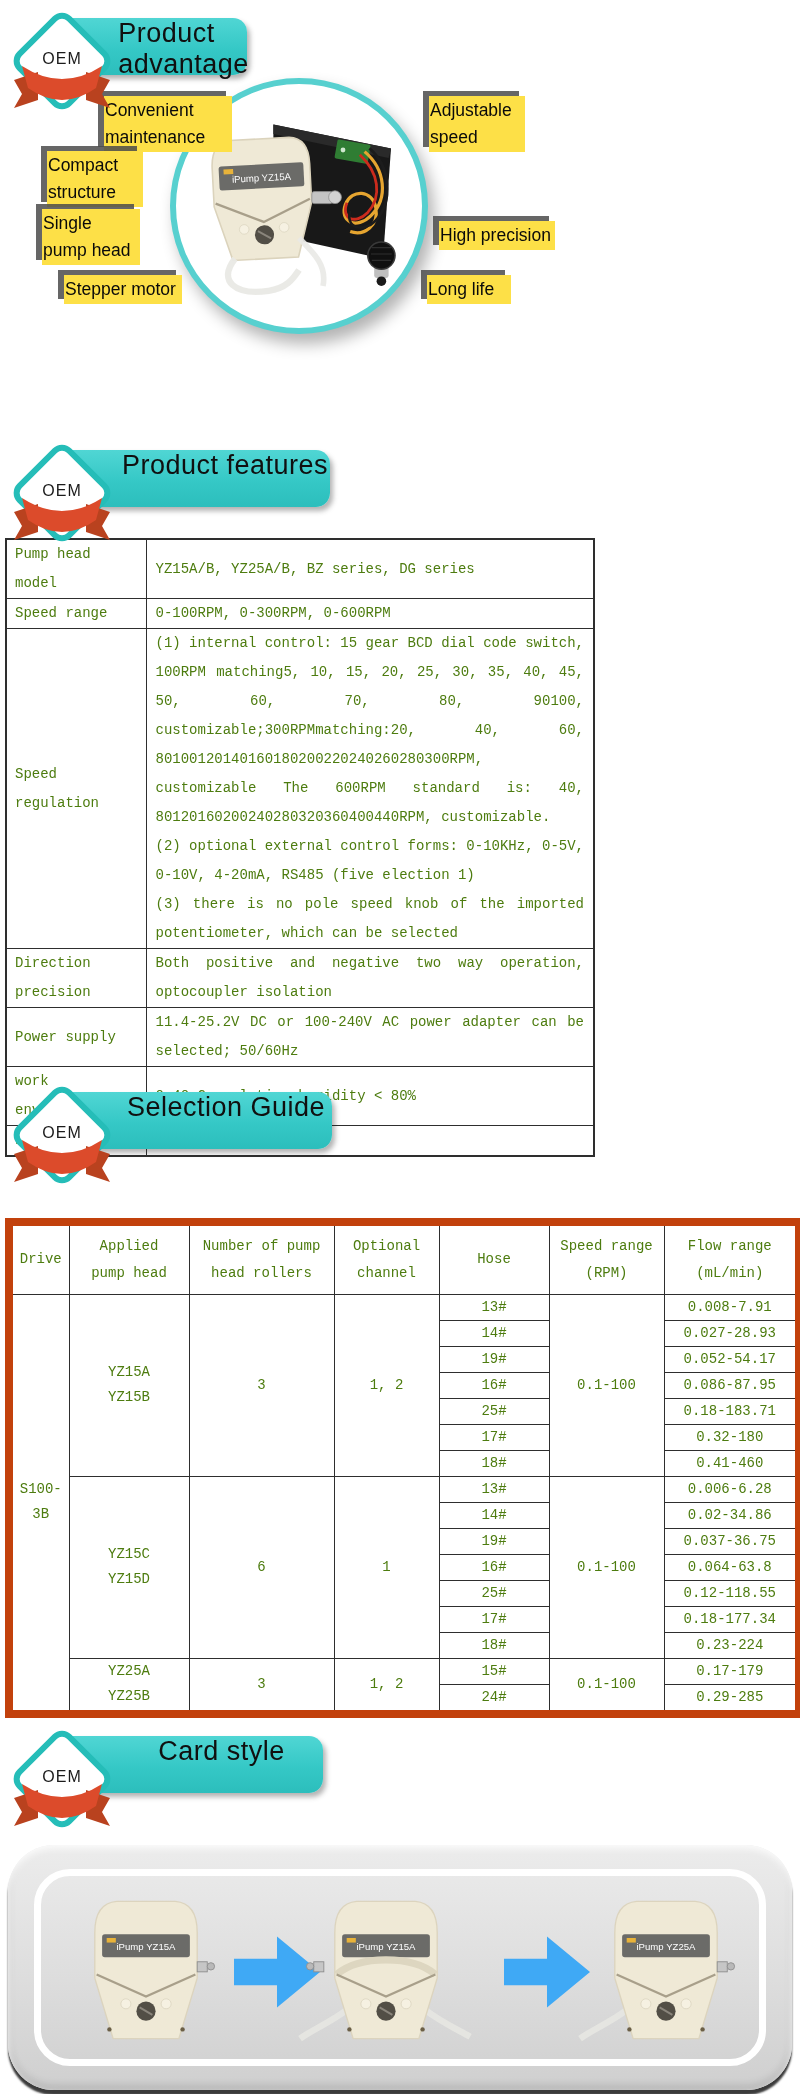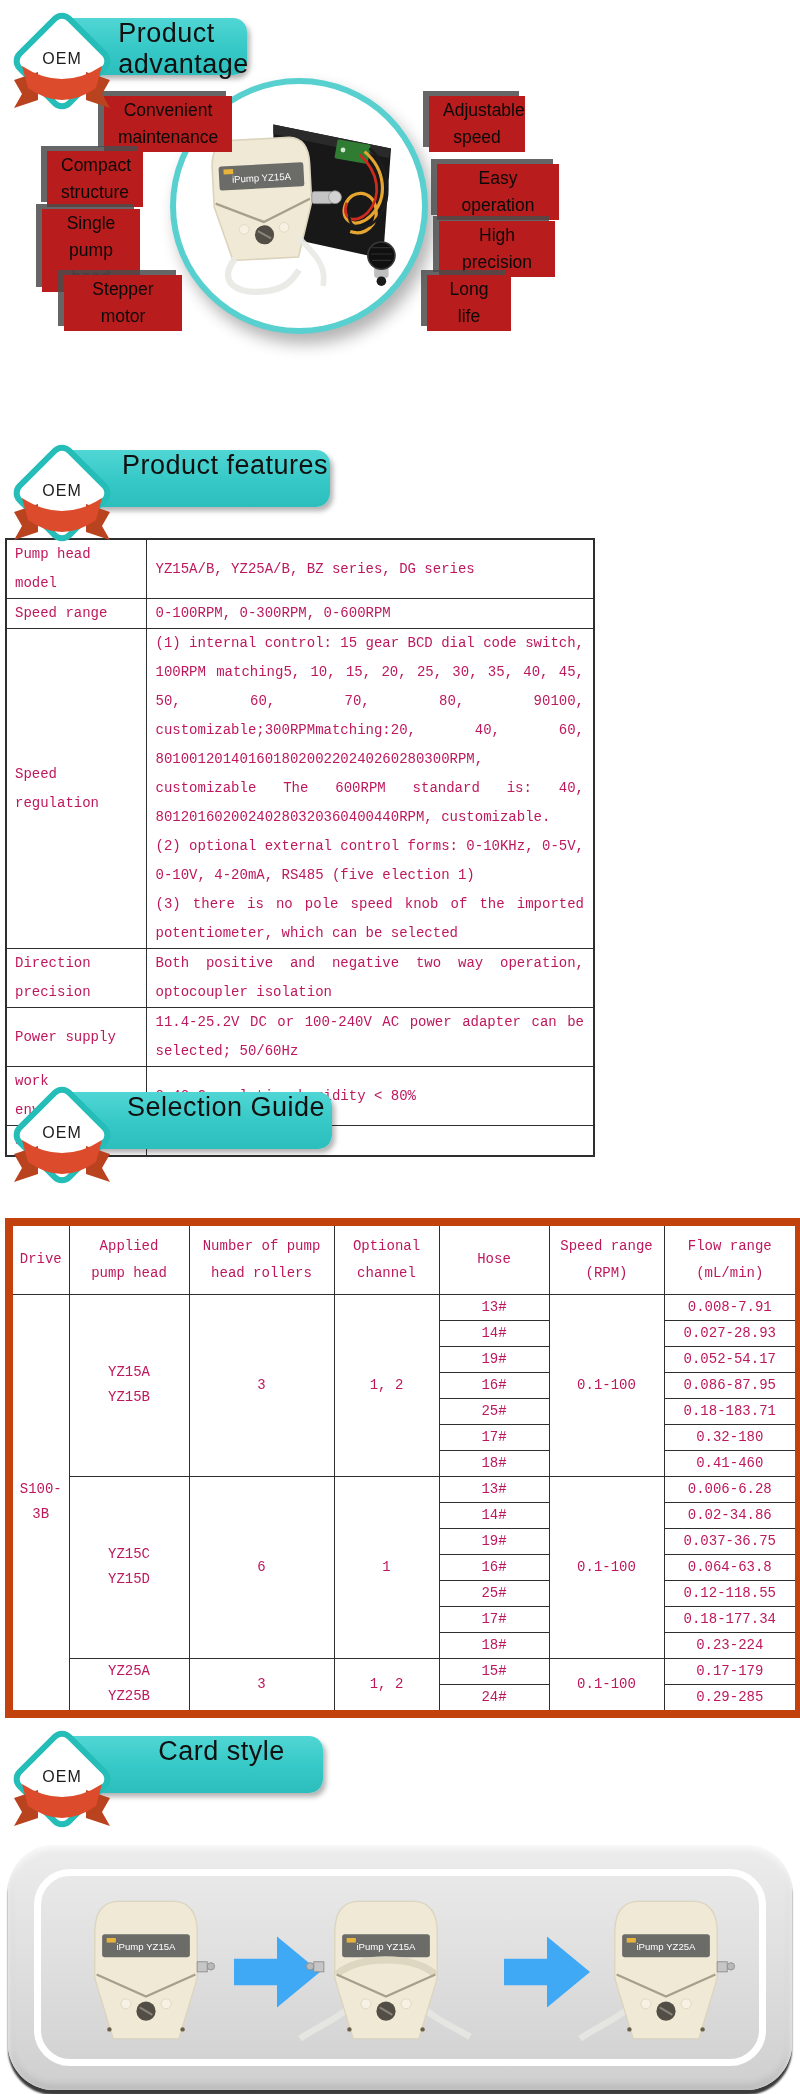--- a/index.html
+++ b/index.html
@@ -11,31 +11,31 @@
   .sec-header { position:absolute; left:6px; width:440px; height:126px; }
   .banner { position:absolute; left:52px; top:10px; height:57px; border-radius:14px;
     background:linear-gradient(180deg,#50D6D4 0%,#35C8C6 55%,#2CBEBC 100%);
     box-shadow:3px 4px 5px rgba(40,40,40,0.35);
     display:flex; justify-content:center; padding-left:62px; z-index:1; }
   .banner-text { font-size:27px; color:#101010; letter-spacing:0.5px; }
   .badge { position:absolute; left:0; top:0; width:112px; height:122px; z-index:2; }
   .badge-text { font-size:16px; fill:#1b1b1b; font-family:"Liberation Sans",sans-serif; letter-spacing:1px; }
 
   
-  .callout { position:absolute; background:#b91c1c; color:#0a0a0a; font-size:17.5px; line-height:27px;
-    text-align:center; padding:1px 14px; box-shadow:-6px -5px 0 rgba(75,75,75,0.85); }
+  .callout { position:absolute; background:#fde047; color:#0a0a0a; font-size:17.5px; line-height:27px;
+    text-align:left; padding:1px 1px; box-shadow:-6px -5px 0 rgba(75,75,75,0.85); }
   .ring { position:absolute; left:170px; top:78px; width:258px; height:256px; border-radius:50%;
     border:6px solid #57D0CF; background:#fff; overflow:hidden;
     box-shadow:6px 10px 16px rgba(0,0,0,0.30), 0 0 0 3px #fff, inset 0 0 0 5px #ffffff;
     display:flex; align-items:center; justify-content:center; }
   .ring svg { overflow:visible; }
   .pump-label { font-family:"Liberation Sans",sans-serif; fill:#ffffff; }
 
   
-  table { border-collapse:collapse; color:#be185d; font-family:"Liberation Mono","DejaVu Sans Mono",monospace; }
+  table { border-collapse:collapse; color:#4d7c0f; font-family:"Liberation Mono","DejaVu Sans Mono",monospace; }
   .feat { position:absolute; left:5px; top:538px; width:590px; border:2px solid #2E2E2E; }
   .feat td { border:1px solid #2E2E2E; font-size:14px; line-height:29px; vertical-align:middle; }
   .feat td.lbl { width:140px; padding:0 8px; }
   .feat td.val { padding:0 9px; text-align:justify; overflow-wrap:break-word; word-break:break-word; }
   .feat p { margin:0; }
 
   .sel { position:absolute; left:5px; top:1218px; width:790px; border:8px solid #c2410c; table-layout:fixed; }
   .sel th, .sel td { border:1px solid #2E2E2E; font-size:14px; font-weight:normal; text-align:center;
     white-space:pre-line; vertical-align:middle; overflow:hidden; }
   .sel th { height:72px; line-height:27px; }
@@ -107,21 +107,20 @@
         <path d="M150,170 C170,190 185,205 180,230" fill="none" stroke="#E9E9E5" stroke-width="7" opacity="0.9"></path>
       </g>
     </svg>
   </div>
 
   <div class="callout" style="left:104px; top:96px; width:128px;">Convenient maintenance</div>
   <div class="callout" style="left:47px; top:151px; width:96px;">Compact structure</div>
   <div class="callout" style="left:42px; top:209px; width:98px;">Single pump head</div>
   <div class="callout" style="left:64px; top:275px; width:118px;">Stepper motor</div>
   <div class="callout" style="left:429px; top:96px; width:96px;">Adjustable speed</div>
-  <div class="callout" style="left:437px; top:164px; width:122px;">Easy operation</div>
   <div class="callout" style="left:439px; top:221px; width:116px;">High precision</div>
   <div class="callout" style="left:427px; top:275px; width:84px;">Long life</div>
 
   <div class="sec-header" style="top:440px;">
     <div class="banner" style="width:272px;">
       <span class="banner-text">Product features</span>
     </div>
     <svg class="badge" viewBox="0 0 112 122">
       <g transform="rotate(45 56 53)">
           <rect x="21" y="18" width="70" height="70" rx="10" fill="#ffffff" stroke="#25BDB8" stroke-width="6"></rect>

